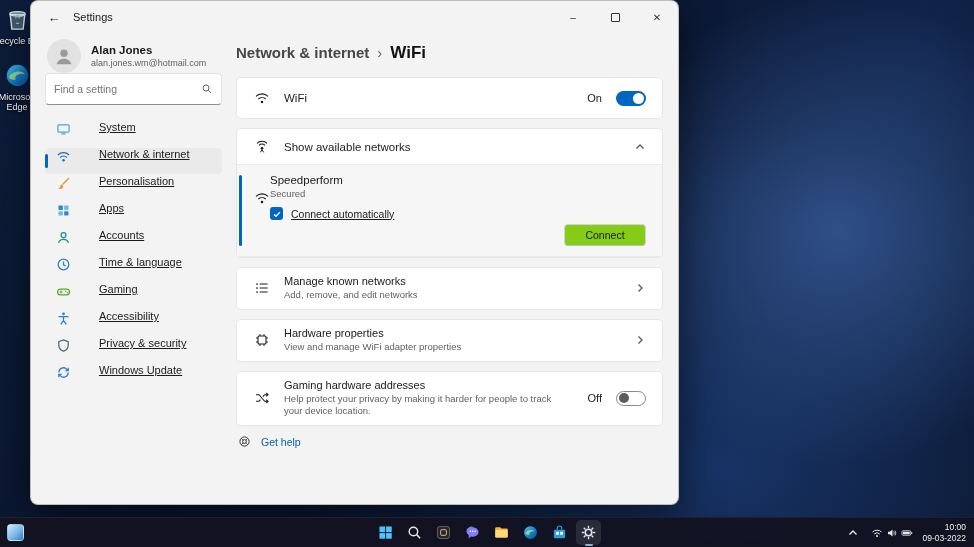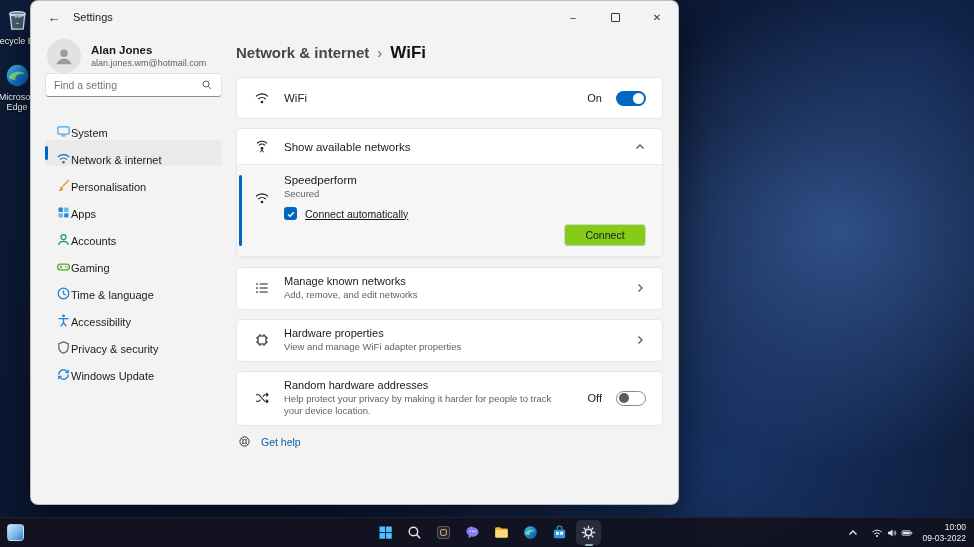--- a/index.html
+++ b/index.html
@@ -32,30 +32,30 @@
   .max-glyph { width:9px; height:9px; border:1px solid #333; border-radius:1px; display:inline-block; }
 
   
   .sidebar { position:absolute; left:0; top:32px; bottom:0; width:205px; padding:4px 14px 0 14px; }
   .profile { display:flex; align-items:center; gap:10px; margin:2px 0 0 2px; cursor:pointer; }
   .avatar { width:34px; height:34px; border-radius:50%; background:#e2e2e2; display:flex; align-items:center; justify-content:center; overflow:hidden; }
   .avatar svg { width:22px; height:22px; }
   .p-name { font-size:11.5px; font-weight:bold; color:#1a1a1a; }
   .p-email { font-size:9px; color:#5f5f5f; margin-top:2px; }
 
-  .search-box { height:24px; background:#fff; border:1px solid #e2e2e2; border-bottom:1px solid #8f8f8f;
+  .search-box { height:32px; background:#fff; border:1px solid #e2e2e2; border-bottom:1px solid #8f8f8f;
     border-radius:4px; display:flex; align-items:center; padding:0 8px; }
   .search-box input { flex:1; border:none; outline:none; font-size:10.5px; color:#333; background:transparent;
     font-family:"Liberation Sans", sans-serif; }
   .search-box input::placeholder { color:#767676; }
   .search-box svg { width:12px; height:12px; flex:0 0 auto; }
 
   .nav { margin-top:16px; }
-  .nav-item { height:26px; display:flex; align-items:flex-end; gap:0; padding:0 10px; border-radius:4px;
-    font-size:11px; color:#1b1b1b; position:relative; margin-bottom:1px; cursor:pointer; }
+  .nav-item { height:26px; display:flex; align-items:flex-start; gap:28px; padding:0 10px; border-radius:4px;
+    font-size:11px; color:#1b1b1b; position:relative; margin-bottom:1px; cursor:pointer;text-decoration:underline; }
   .nav-item.selected { background:#eaeaea; }
   .nav-item.selected::before { content:""; position:absolute; left:0; top:6px; bottom:6px; width:3px;
     border-radius:2px; background:#0067c0; }
   .nicon { width:16px; height:16px; display:flex; align-items:center; justify-content:center; }
   .nicon svg { width:15px; height:15px; }
 
   
   .main { position:absolute; left:205px; top:32px; right:0; bottom:0; padding:6px 15px 0 0; overflow:hidden; }
   .breadcrumb { display:flex; align-items:baseline; gap:8px; margin:4px 0 14px 0; }
   .bc-parent { font-size:15px; font-weight:bold; color:#474747; cursor:pointer; }
@@ -78,21 +78,21 @@
   .toggle.on .knob { position:absolute; right:2px; top:2px; width:11px; height:11px; border-radius:50%; background:#fff; }
   .toggle.off { border:1px solid #898989; background:transparent; }
   .toggle.off .knob { position:absolute; left:2px; top:1.5px; width:10px; height:10px; border-radius:50%; background:#5c5c5c; }
 
   .chev { width:12px; height:12px; flex:0 0 auto; }
 
   
   .net-block { position:relative; background:#f6f6f6; border-top:1px solid #ebebeb; border-bottom:1px solid #ebebeb;
     padding:9px 16px 10px 16px; }
   .net-block::before { content:""; position:absolute; left:2px; top:10px; bottom:10px; width:3px; border-radius:2px; background:#0067c0; }
-  .net-main { display:flex; gap:14px; }
+  .net-main { display:flex; }
   .net-name { font-size:11.5px; color:#1a1a1a; }
   .net-status { font-size:9.5px; color:#616161; margin-top:2px; }
   .cb-row { display:flex; align-items:center; gap:8px; margin-top:8px; font-size:10.5px; color:#1a1a1a; cursor:pointer;text-decoration:underline; }
   .checkbox { width:13px; height:13px; background:#0067c0; border-radius:3px; display:flex; align-items:center; justify-content:center; }
   .checkbox svg { width:10px; height:10px; }
   .connect-row { display:flex; justify-content:flex-end; margin-top:4px; }
   .btn { min-width:82px; height:22px; background:#84cc16; border:1px solid #d5d5d5; border-bottom-color:#bdbdbd;
     border-radius:4px; font-size:10.5px; color:#1a1a1a; cursor:pointer; font-family:"Liberation Sans", sans-serif; }
 
   .help-links { margin-top:8px; padding-left:2px; }
@@ -235,36 +235,36 @@
               <svg viewBox="0 0 24 24">
                 <circle cx="12" cy="8" r="4" fill="none" stroke="#15918b" stroke-width="2"></circle>
                 <path d="M4 20.5c1.4-4.2 5-5.5 8-5.5s6.6 1.3 8 5.5" fill="none" stroke="#15918b" stroke-width="2"></path>
               </svg>
             </span>
           <span>Accounts</span>
         </div>
         <div class="nav-item">
           <span class="nicon">
               <svg viewBox="0 0 24 24">
+                <circle cx="12" cy="12" r="8.5" fill="none" stroke="#2b7cd3" stroke-width="2"></circle>
+                <path d="M12 7v5.5l3.6 2" fill="none" stroke="#2b7cd3" stroke-width="2"></path>
+              </svg>
+            </span>
+          <span>Time &amp; language</span>
+        </div>
+        <div class="nav-item">
+          <span class="nicon">
+              <svg viewBox="0 0 24 24">
                 <rect x="2.5" y="8" width="19" height="9.5" rx="4.7" fill="none" stroke="#5aa82c" stroke-width="2"></rect>
                 <path d="M8 10.5v4.5M5.8 12.8h4.4" stroke="#5aa82c" stroke-width="1.6"></path>
                 <circle cx="15.6" cy="11.5" r="1.1" fill="#5aa82c"></circle>
                 <circle cx="18" cy="14" r="1.1" fill="#5aa82c"></circle>
               </svg>
             </span>
           <span>Gaming</span>
-        </div>
-        <div class="nav-item">
-          <span class="nicon">
-              <svg viewBox="0 0 24 24">
-                <circle cx="12" cy="12" r="8.5" fill="none" stroke="#2b7cd3" stroke-width="2"></circle>
-                <path d="M12 7v5.5l3.6 2" fill="none" stroke="#2b7cd3" stroke-width="2"></path>
-              </svg>
-            </span>
-          <span>Time &amp; language</span>
         </div>
         <div class="nav-item">
           <span class="nicon">
               <svg viewBox="0 0 24 24">
                 <circle cx="12" cy="4.5" r="2.3" fill="#2b7cd3"></circle>
                 <path d="M4 9h16M12 9v6.5M12 15.5 7.5 21.5M12 15.5l4.5 6" fill="none" stroke="#2b7cd3" stroke-width="2"></path>
               </svg>
             </span>
           <span>Accessibility</span>
         </div>
@@ -402,21 +402,21 @@
       </div>
 
       <div class="card">
         <div class="row" style="min-height:50px;">
           <span class="micon">
               <svg viewBox="0 0 24 24">
                 <path d="M3 7h4.5L16 17h5M3 17h4.5l2.2-2.6M16 7h5M18.5 4.5 21 7l-2.5 2.5M18.5 14.5 21 17l-2.5 2.5M13.5 9.8 16 7" fill="none" stroke="#1a1a1a" stroke-width="1.6"></path>
               </svg>
             </span>
           <span class="txtcol">
-            <span class="ttl">Random hardware addresses</span>
+            <span class="ttl">Gaming hardware addresses</span>
             <span class="sub">Help protect your privacy by making it harder for people to track your device location.</span>
           </span>
           <span class="spacer"></span>
           <span class="state-text">Off</span>
           <span class="toggle off">
               <span class="knob"></span>
             </span>
         </div>
       </div>
 

